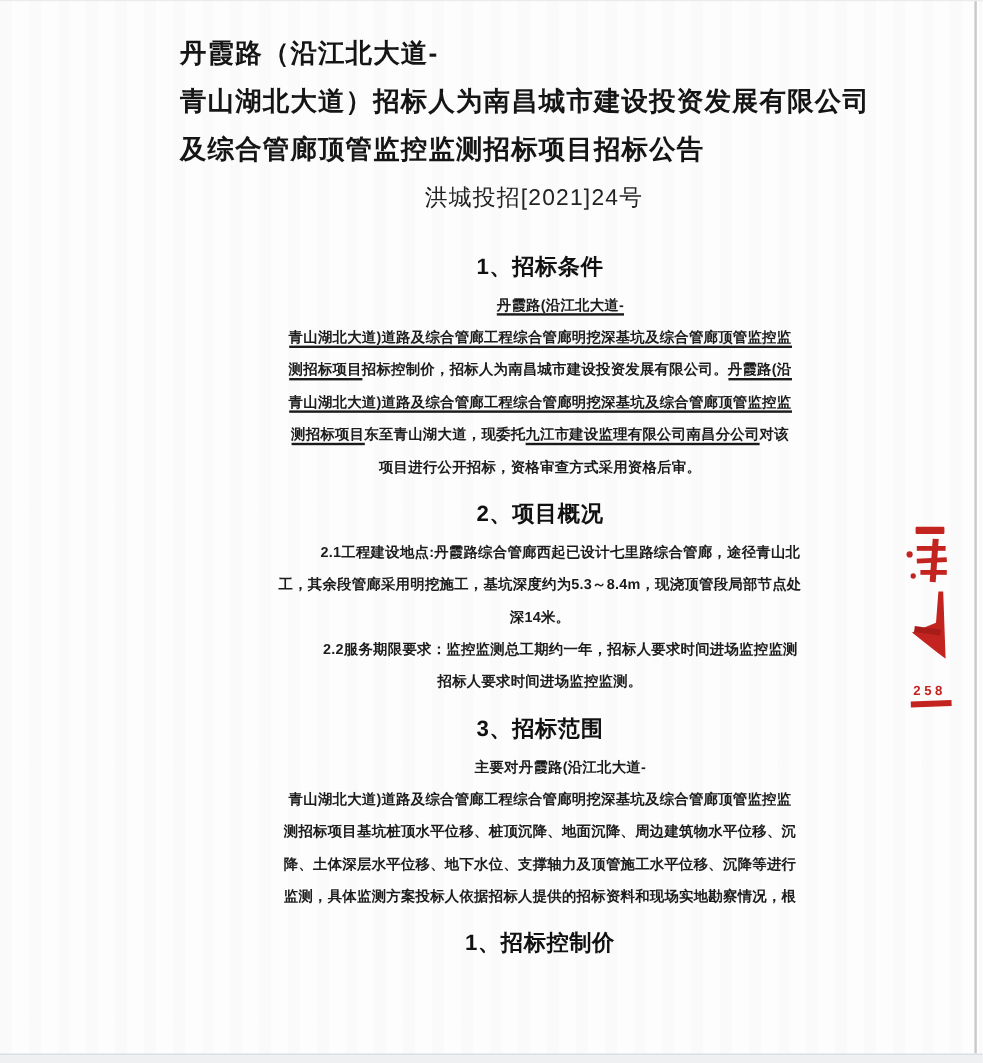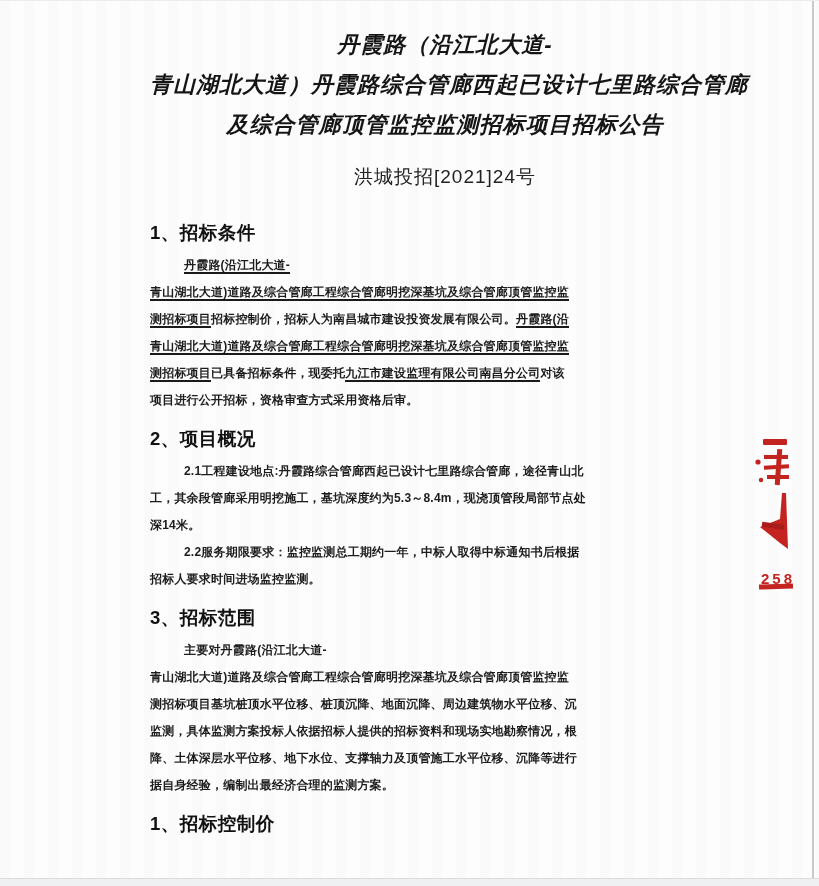--- a/index.html
+++ b/index.html
@@ -15,30 +15,30 @@
         rgba(0,0,0,0.012) 0px, rgba(0,0,0,0.012) 10px,
         rgba(255,255,255,0) 10px, rgba(255,255,255,0) 24px),
       #fdfdfd;
     border-top:1px solid #ececec;
     box-sizing:border-box;
   }
   .content{
     position:absolute;left:150px;top:24px;width:600px;
     color:#1f1f1f;
   }
-  .title-block{width:590px;text-align:center;font-style:italic;}
+  .title-block{width:590px;}
   .title-line{
     font-size:22px;font-weight:bold;line-height:40px;
     letter-spacing:1px;color:#151515;white-space:nowrap;
   }
   .doc-number{
-    font-size:19px;font-weight:400;line-height:34px;margin-top:15px;
+    font-size:19px;font-weight:400;line-height:34px;margin-top:4px;
     text-align:center;width:590px;letter-spacing:1px;color:#222;
   }
-  .sections section{margin:0;}
+  .sections section{margin:0;text-align:center;}
   .sections h2{
     font-size:18.5px;font-weight:bold;line-height:22px;
     margin:14px 0 8px 0;color:#111;letter-spacing:0.5px;
   }
   .sections section:first-child h2{margin-top:28px;}
   .line{
     font-size:12px;font-weight:600;line-height:27px;
     letter-spacing:0.2px;white-space:nowrap;color:#1c1c1c;
   }
   .line.indent{padding-left:34px;}
@@ -52,68 +52,67 @@
     position:absolute;left:0;top:877px;width:819px;height:9px;
     background:#eef0f2;border-top:1px solid #d9dcde;box-sizing:border-box;
   }
   
   .red-marks{
     position:absolute;left:752px;top:430px;width:62px;height:170px;
     overflow:hidden;
   }
   .red-digits{
     position:absolute;left:9px;top:139px;
-    font-size:15px;font-weight:bold;letter-spacing:3px;text-align:center;
+    font-size:11px;font-weight:bold;letter-spacing:3px;text-align:center;
   }
   .red-underbar{
     position:absolute;left:7px;top:153px;width:34px;height:5px;
     transform:rotate(-2deg);
   }
 </style>
 </head>
 <body>
 
 <div class="page">
 
   <div class="content">
 
     <div class="title-block">
       <div class="title-line">丹霞路（沿江北大道-</div>
-      <div class="title-line">青山湖北大道）丹霞路综合管廊西起已设计七里路综合管廊</div>
+      <div class="title-line">青山湖北大道）招标人为南昌城市建设投资发展有限公司</div>
       <div class="title-line">及综合管廊顶管监控监测招标项目招标公告</div>
     </div>
 
     <div class="doc-number">洪城投招[2021]24号</div>
 
     <div class="sections">
         <section>
           <h2>1、招标条件</h2>
           <div class="line indent"><span class="u">丹霞路(沿江北大道-</span></div>
           <div class="line"><span class="u">青山湖北大道)道路及综合管廊工程综合管廊明挖深基坑及综合管廊顶管监控监</span></div>
           <div class="line"><span class="u">测招标项目</span><span>招标控制价，招标人为南昌城市建设投资发展有限公司。</span><span class="u">丹霞路(沿</span></div>
           <div class="line"><span class="u">青山湖北大道)道路及综合管廊工程综合管廊明挖深基坑及综合管廊顶管监控监</span></div>
-          <div class="line"><span class="u">测招标项目</span><span>已具备招标条件，现委托</span><span class="u">九江市建设监理有限公司南昌分公司</span><span>对该</span></div>
+          <div class="line"><span class="u">测招标项目</span><span>东至青山湖大道，现委托</span><span class="u">九江市建设监理有限公司南昌分公司</span><span>对该</span></div>
           <div class="line"><span>项目进行公开招标，资格审查方式采用资格后审。</span></div>
         </section>
         <section>
           <h2>2、项目概况</h2>
           <div class="line indent"><span>2.1工程建设地点:丹霞路综合管廊西起已设计七里路综合管廊，途径青山北</span></div>
           <div class="line"><span>工，其余段管廊采用明挖施工，基坑深度约为5.3～8.4m，现浇顶管段局部节点处</span></div>
           <div class="line"><span>深14米。</span></div>
-          <div class="line indent"><span>2.2服务期限要求：监控监测总工期约一年，中标人取得中标通知书后根据</span></div>
+          <div class="line indent"><span>2.2服务期限要求：监控监测总工期约一年，招标人要求时间进场监控监测</span></div>
           <div class="line"><span>招标人要求时间进场监控监测。</span></div>
         </section>
         <section>
           <h2>3、招标范围</h2>
           <div class="line indent"><span>主要对丹霞路(沿江北大道-</span></div>
           <div class="line"><span>青山湖北大道)道路及综合管廊工程综合管廊明挖深基坑及综合管廊顶管监控监</span></div>
           <div class="line"><span>测招标项目基坑桩顶水平位移、桩顶沉降、地面沉降、周边建筑物水平位移、沉</span></div>
+          <div class="line"><span>降、土体深层水平位移、地下水位、支撑轴力及顶管施工水平位移、沉降等进行</span></div>
           <div class="line"><span>监测，具体监测方案投标人依据招标人提供的招标资料和现场实地勘察情况，根</span></div>
-          <div class="line"><span>降、土体深层水平位移、地下水位、支撑轴力及顶管施工水平位移、沉降等进行</span></div>
-          <div class="line"><span>据自身经验，编制出最经济合理的监测方案。</span></div>
         </section>
         <section>
           <h2>1、招标控制价</h2>
         </section>
       </div>
 
   </div>
 
   <div class="red-marks">
     <svg width="62" height="170" viewBox="0 0 62 170">

